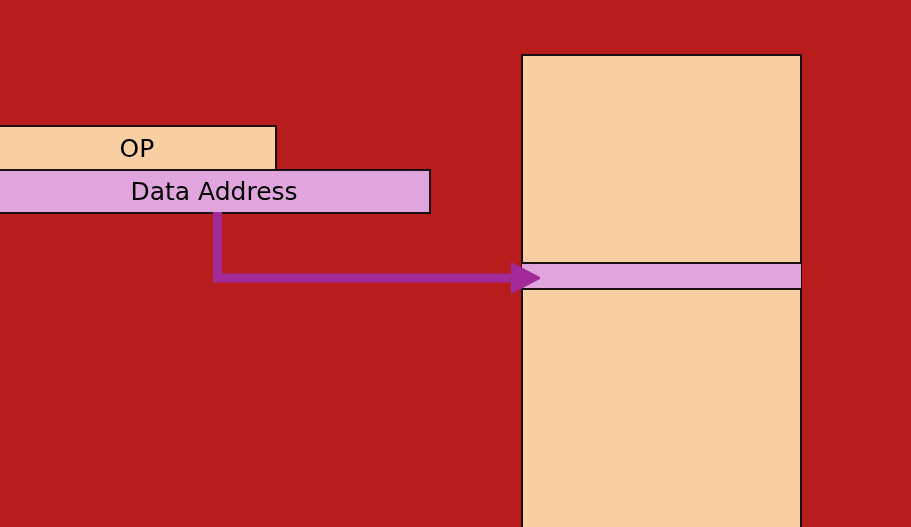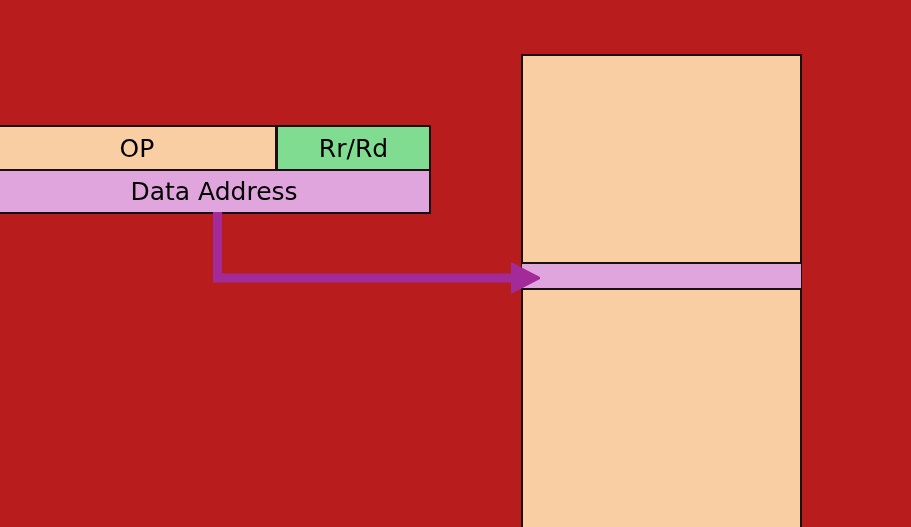--- a/index.html
+++ b/index.html
@@ -108,23 +108,20 @@
 </style>
 </head>
 <body>
 
 <div id="canvas">
 
   <div class="instr-box" id="op-field">
     <span>OP</span>
   </div>
 
-  <div class="instr-box" id="rrrd-field">
-    <span>Rr/Rd</span>
-  </div>
 
   <div class="instr-box" id="data-address-field">
     <span>Data Address</span>
   </div>
 
   <div id="memory-block">
     <div id="memory-upper"></div>
     <div id="memory-target-row">
       <span></span>
     </div>

